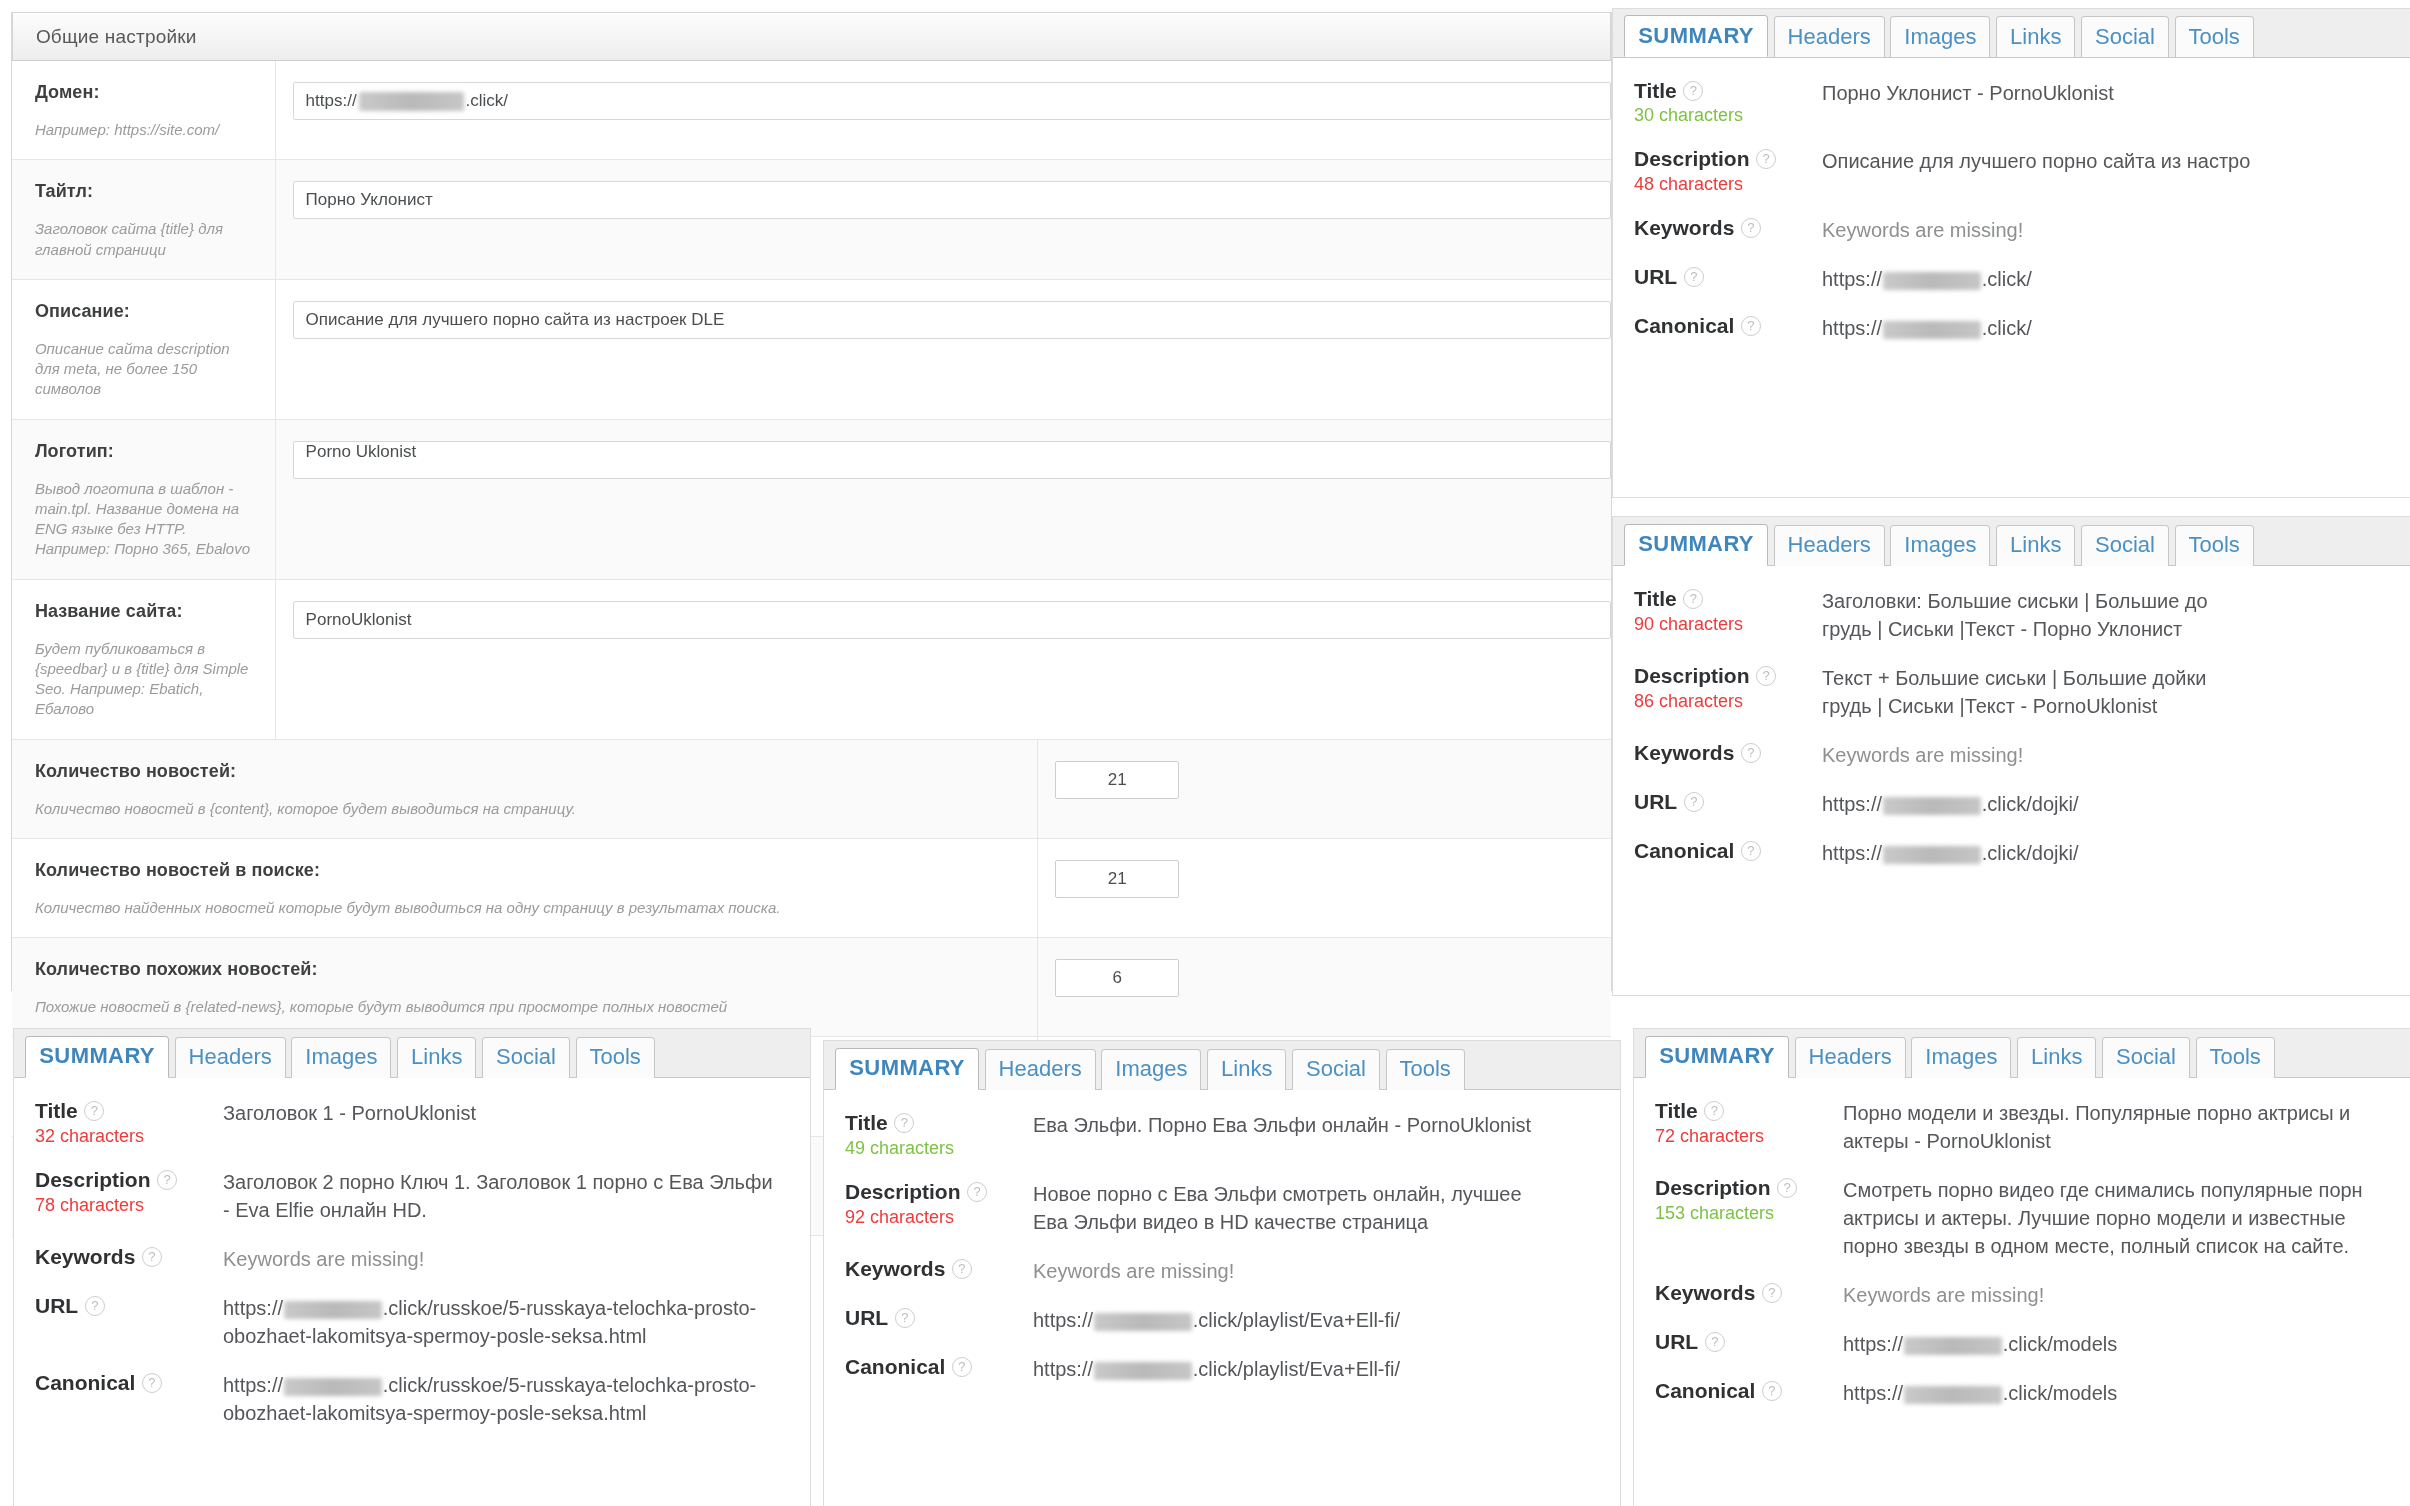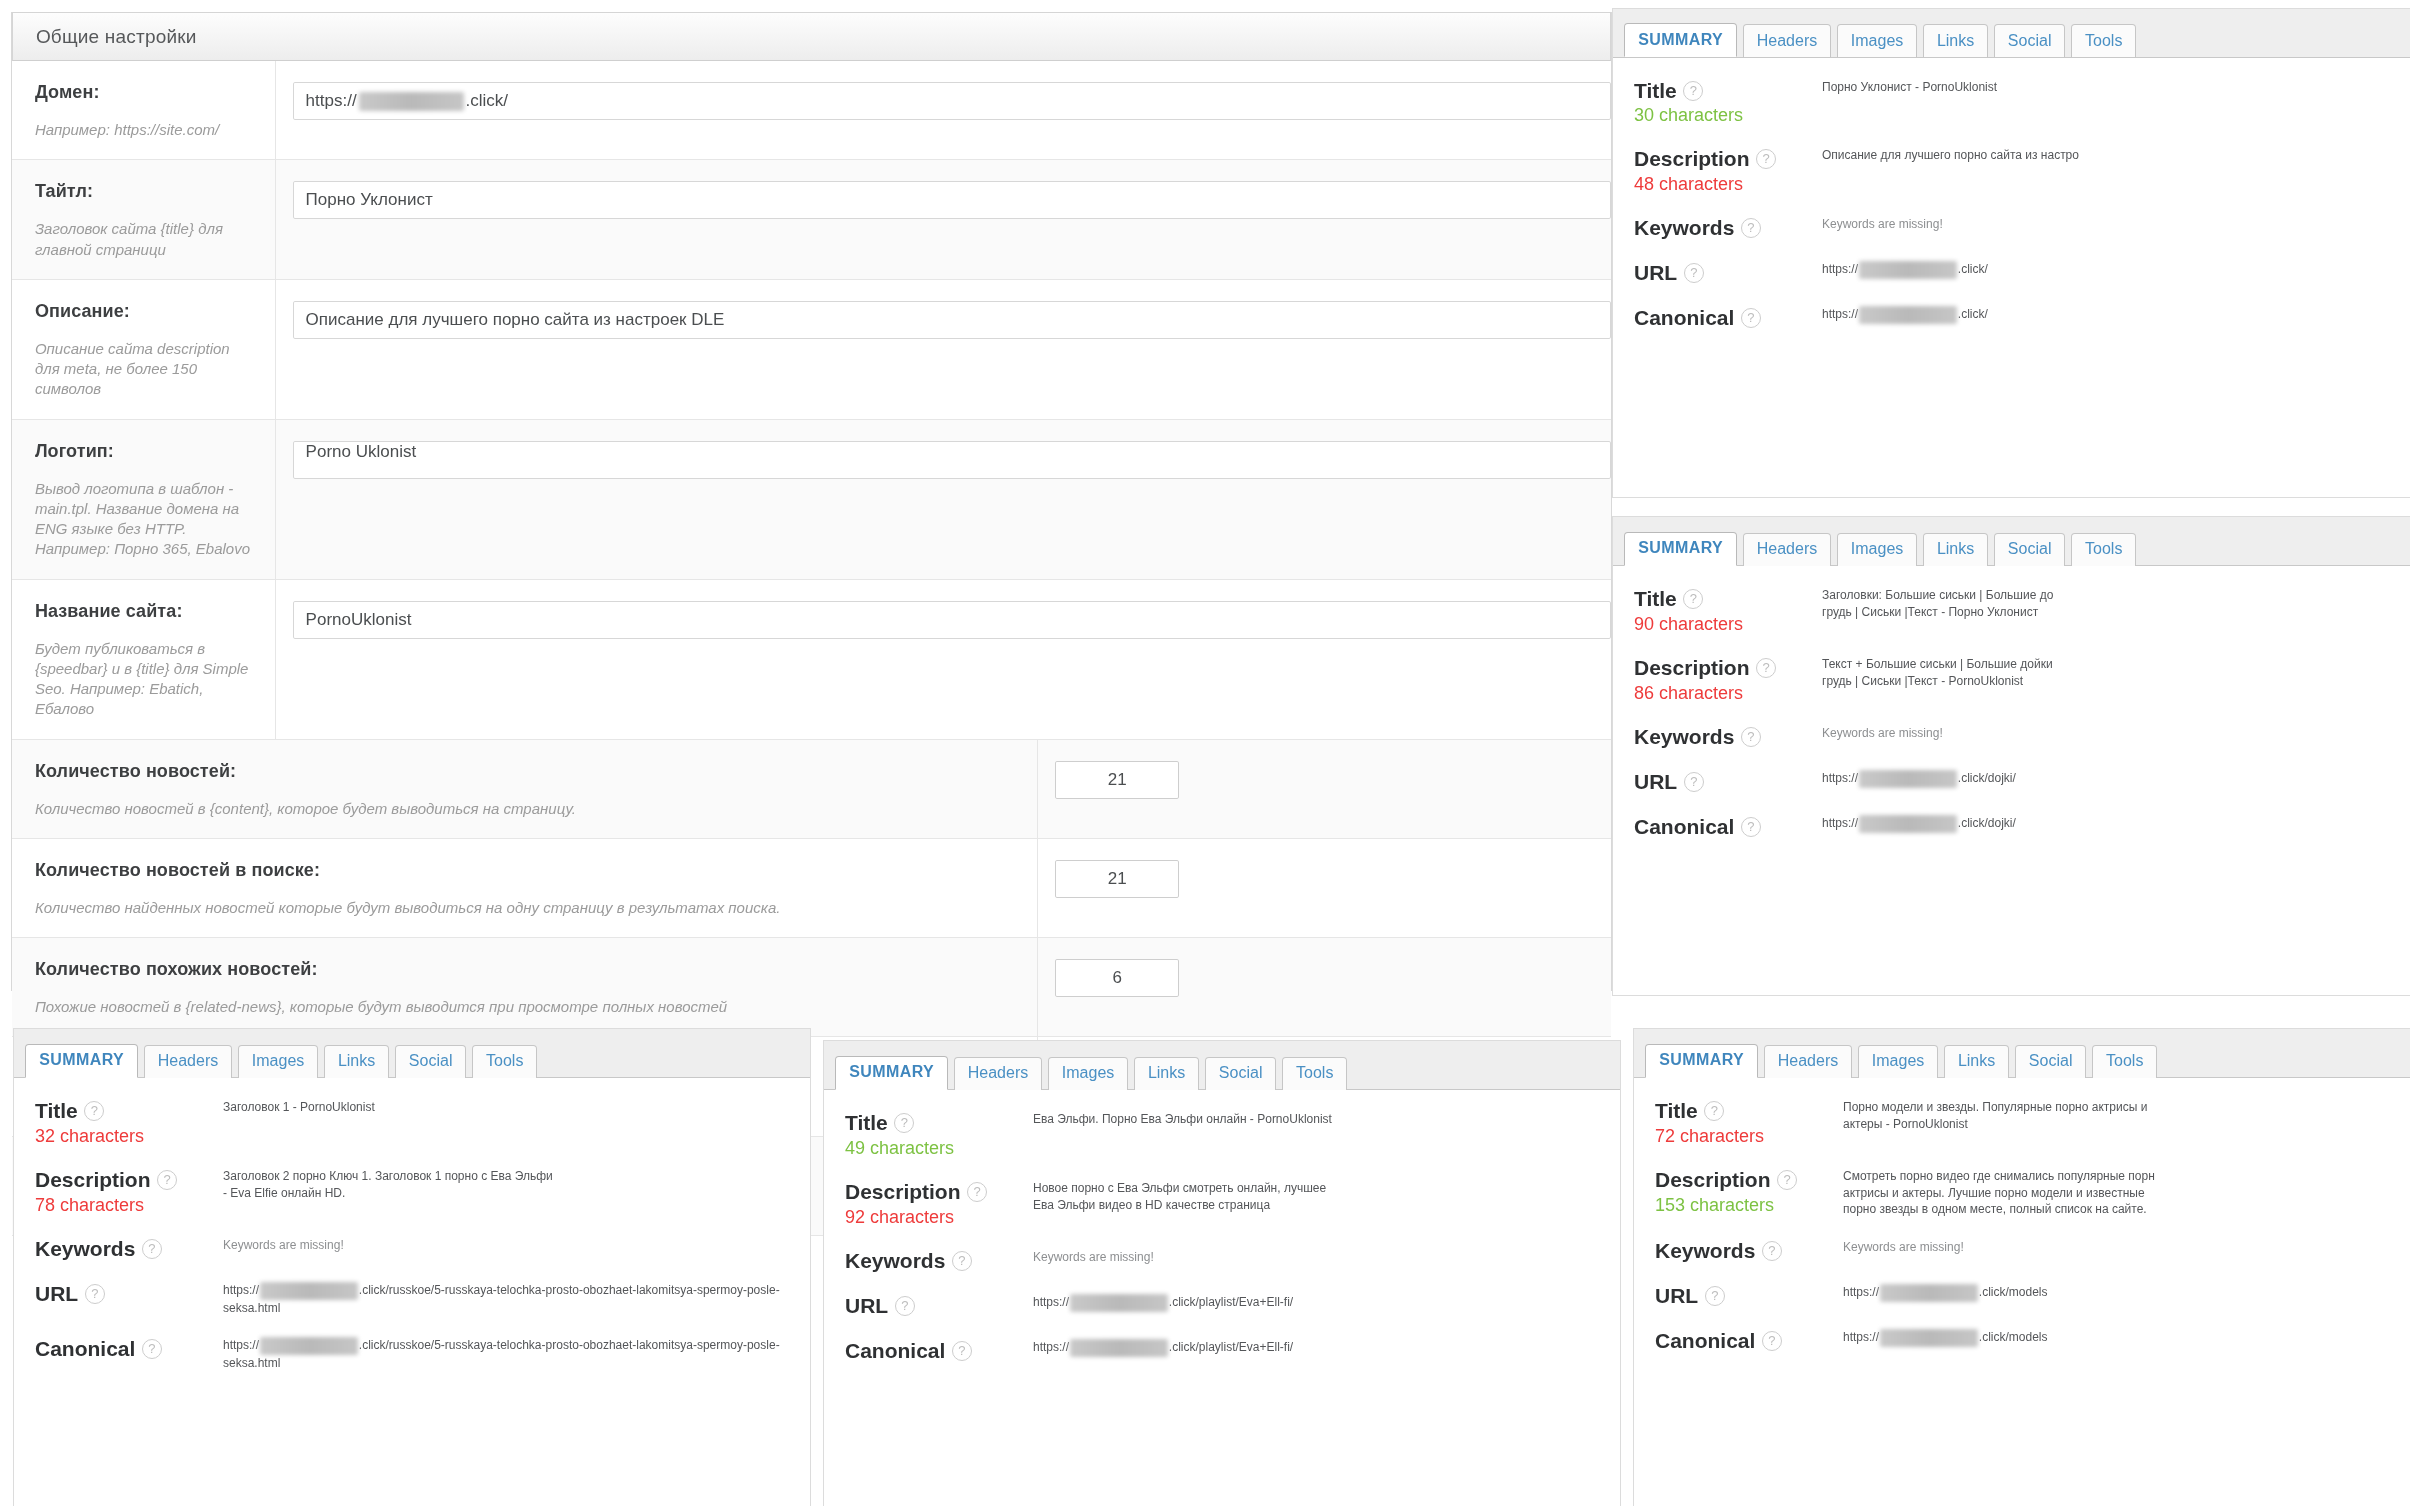--- a/index.html
+++ b/index.html
@@ -112,21 +112,21 @@
     border-bottom: 0.9px solid #c8c8c8;
     display: flex; align-items: flex-end;
     gap: 5.6px;
   }
   .tab {
     background: #fbfbfb;
     border: 0.9px solid #c6c6c6;
     border-bottom: none;
     border-radius: 3.8px 3.8px 0 0;
     padding: 6.6px 13px 7.5px 13px;
-    font-size: 16px;
+    font-size: 22px;
     color: #4a90c4;
     position: relative; top: 0.9px;
     white-space: nowrap;
     margin-top: 14px;
   }
   .tab.active {
     background: #ffffff;
     color: #3f86bd;
     font-weight: 700;
     border: 0.9px solid #b9b9b9;
@@ -148,21 +148,21 @@
     width: 20px; height: 20px; line-height: 18px;
     border: 1.4px solid #cdcdcd; border-radius: 50%;
     color: #bdbdbd; font-size: 13px; text-align: center;
     margin-left: 6.6px; font-weight: 400;
   }
   .seo-count { font-size: 18px; display: block; margin-top: 2.8px; }
   .count-red { color: #ee3b3b; }
   .count-green { color: #7dc243; }
   .seo-val {
     flex: 1;
-    font-size: 12px; color: #545659; line-height: 1.4;
+    font-size: 20px; color: #545659; line-height: 1.4;
     white-space: pre-wrap; word-break: break-word;
   }
   .seo-val.muted { color: #8d8f91; }
 </style>
 </head>
 <body>
 
 <div class="stage">
 
   <div class="settings">

